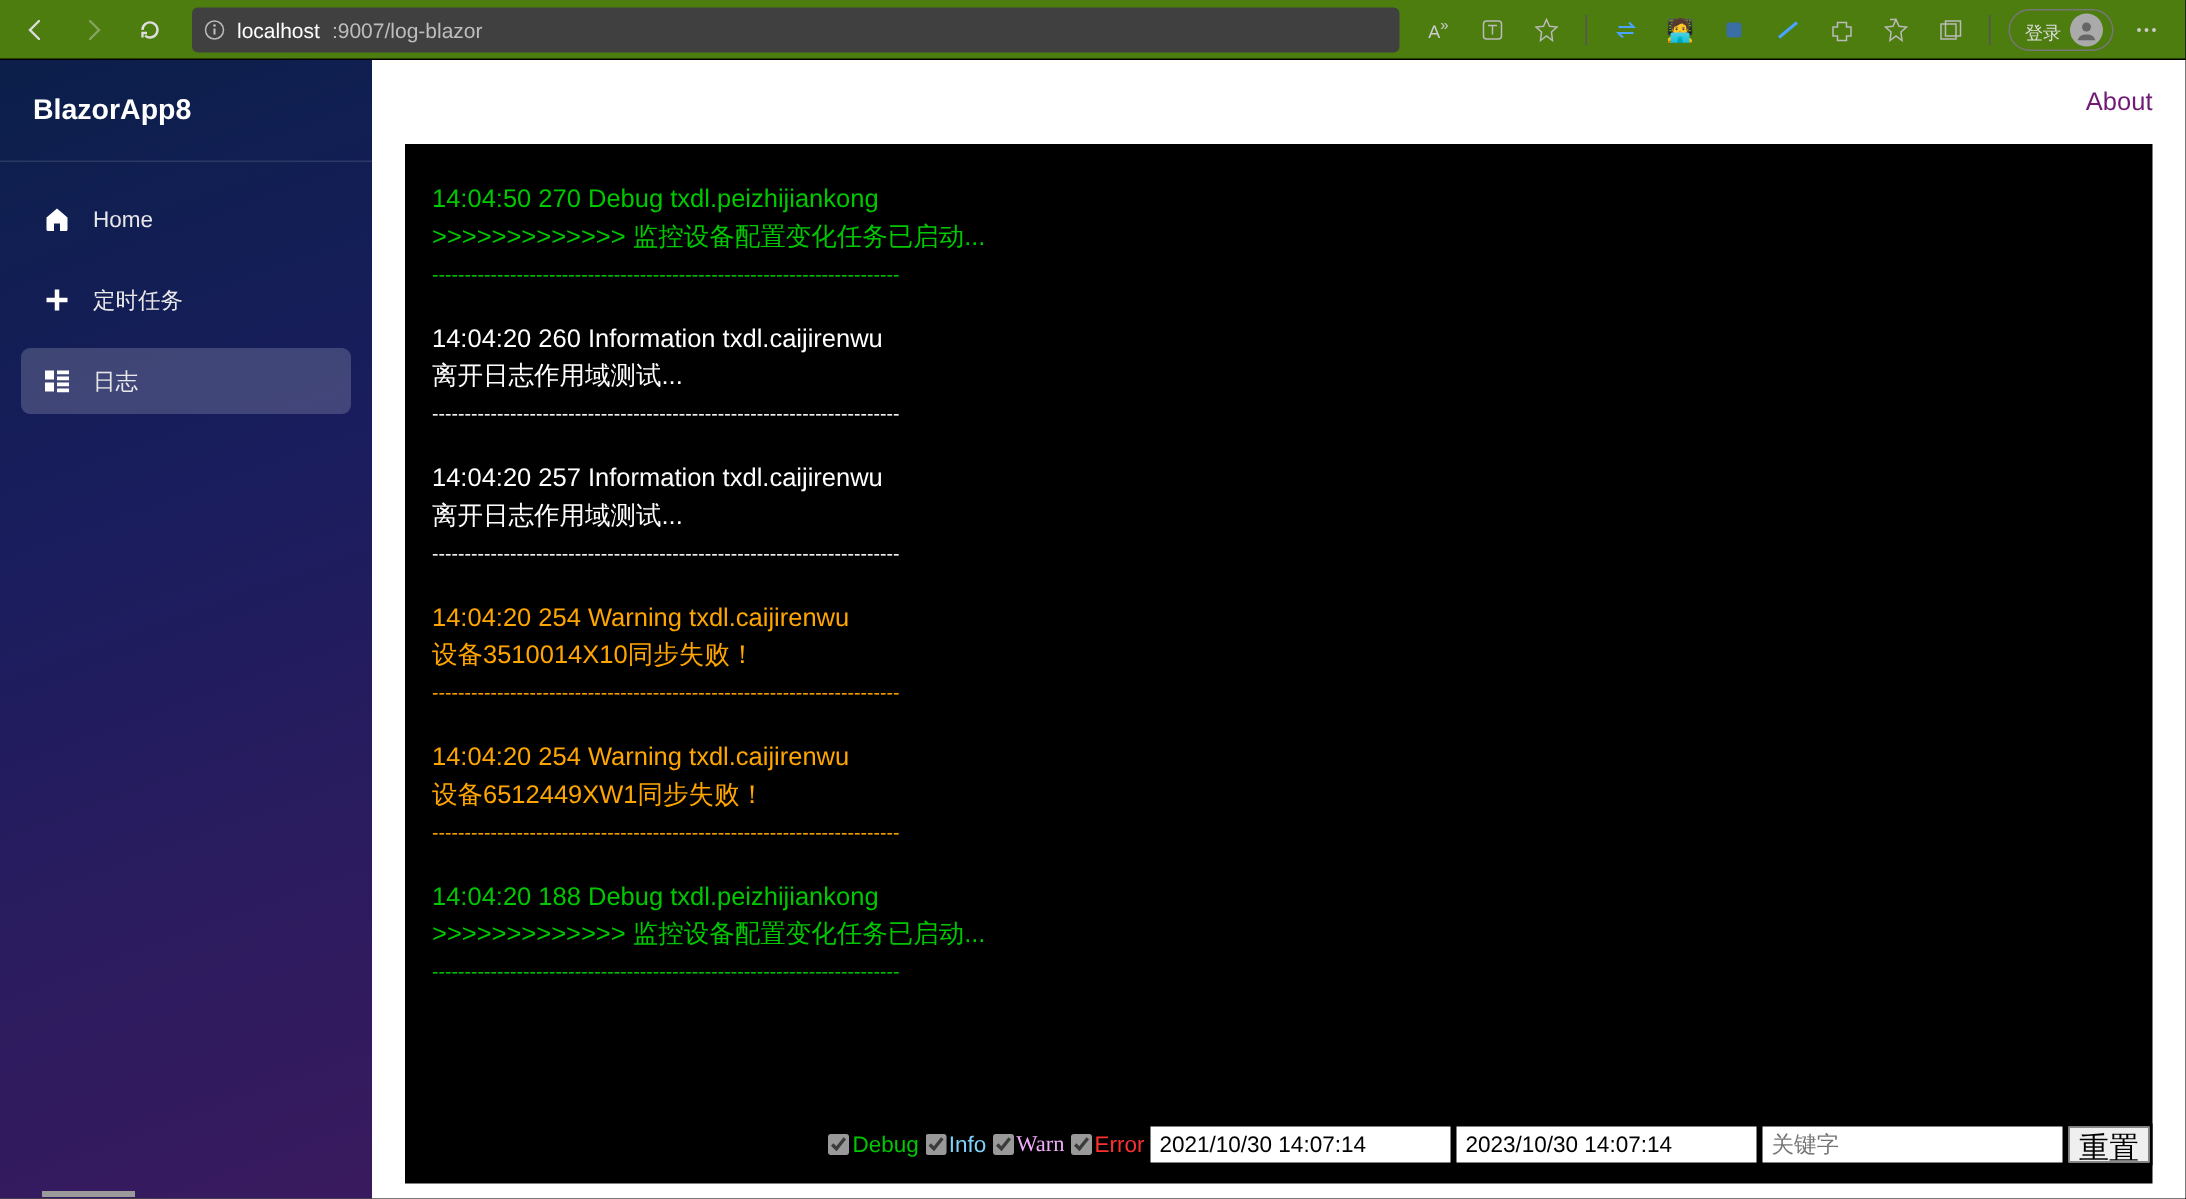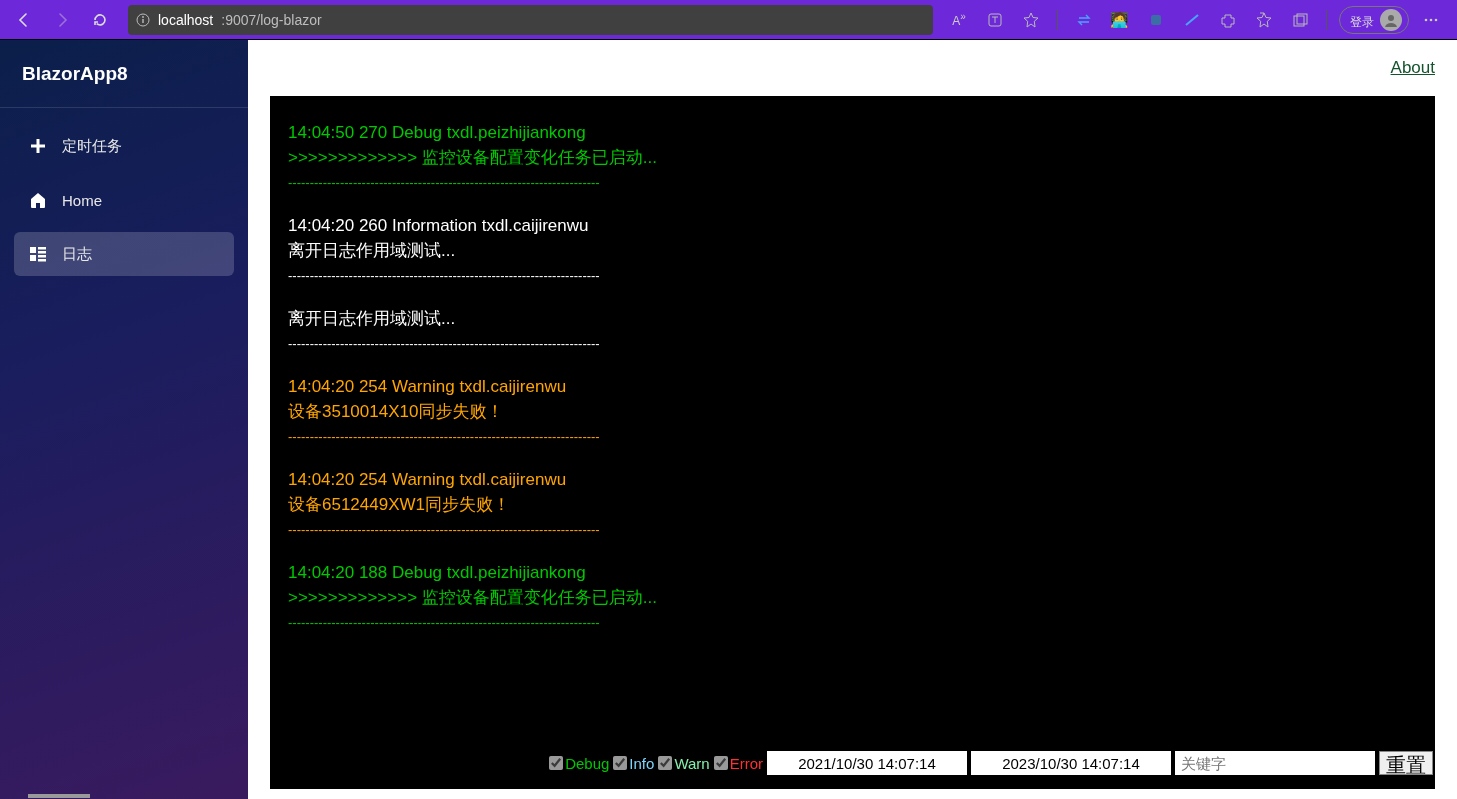--- a/index.html
+++ b/index.html
@@ -8,21 +8,21 @@
     background: #1e1e1e;
     width: 1457px;
     height: 799px;
     overflow: hidden;
     position: relative;
   }
 
   
   .browser-bar {
     height: 40px;
-    background: #6d28d9;
+    background: #4d7c0f;
     display: flex;
     align-items: center;
     padding: 0 8px;
     gap: 6px;
     color: #d0d0d0;
     border-bottom: 1px solid #000;
     position: relative;
   }
   .nav-btn {
     width: 32px; height: 32px;
@@ -87,21 +87,21 @@
   .nav-icon { width:20px; height:20px; display:flex; align-items:center; justify-content:center;}
 
   .content {
     flex:1; display:flex; flex-direction:column;
     background:#fff;
   }
   .topbar {
     height:56px; display:flex; align-items:center; justify-content:flex-end;
     padding:0 22px;
   }
-  .topbar a { color:#14532d; text-decoration:underline; font-size:17px; cursor:pointer;}
+  .topbar a { color:#701a75; font-size:17px; cursor:pointer;}
 
   .log-frame {
     margin: 0 22px;
     background:#000;
     height: calc(100% - 56px - 10px);
     position:relative;
     display:flex; flex-direction:column;
   }
   .log-scroll {
     flex:1; overflow-y:auto; padding: 12px 0 0 18px;
@@ -127,27 +127,27 @@
     height:28px;
     background:#000;
     display:flex; align-items:center; justify-content:flex-end;
     padding:0 2px;
     gap:4px;
     font-size:15px;
   }
   .chk-group { display:flex; align-items:center; gap:4px; color:#fff;}
   .chk-group label{ display:flex; align-items:center; gap:2px; cursor:pointer;}
   .chk-group input[type=checkbox]{ width:14px; height:14px; accent-color:#999;}
-  .txt-Debug{color:#00c800;} .txt-Info{color:#7dd3fc;} .txt-Warn{color:#86efac;} .txt-Error{color:#ff3030;}
+  .txt-Debug{color:#00c800;} .txt-Info{color:#7dd3fc;} .txt-Warn{color:#f0abfc;font-family:Liberation Serif, serif;} .txt-Error{color:#ff3030;}
   .dt-input, .kw-input {
     height:24px; background:#fff; border:none;
     font-size:15px; padding:0 6px; outline:none;
     font-family: Arial, sans-serif;
   }
-  .dt-input{ width:200px;text-align:center;}
+  .dt-input{ width:200px;}
   .kw-input{ width:200px;}
   .reset-btn {
     height:24px; padding:0 6px; background:#efefef;
     border:1px solid #888; font-size:20px; cursor:pointer;
     font-family: inherit;
   }
 
   
   .page-scrub {
     position:absolute; left:0; bottom:0; width:248px; height:6px;
@@ -260,33 +260,33 @@
   </div>
 </div>
 
 <div class="app">
   <div class="sidebar">
     <div class="brand">BlazorApp8</div>
     <div class="nav-list" id="nav-list">
         <div class="nav-item">
           <span class="nav-icon">
             <svg width="20" height="20" viewBox="0 0 20 20">
+              <path d="M3 9l7-6 7 6v8a1 1 0 0 1-1 1h-4v-5H8v5H4a1 1 0 0 1-1-1z" fill="#fff"></path>
+            </svg>
+          </span>
+          <span>Home</span>
+        </div>
+        <div class="nav-item">
+          <span class="nav-icon">
+            <svg width="20" height="20" viewBox="0 0 20 20">
               <rect x="8.5" y="3" width="3" height="14" fill="#fff"></rect>
               <rect x="3" y="8.5" width="14" height="3" fill="#fff"></rect>
             </svg>
           </span>
           <span>定时任务</span>
-        </div>
-        <div class="nav-item">
-          <span class="nav-icon">
-            <svg width="20" height="20" viewBox="0 0 20 20">
-              <path d="M3 9l7-6 7 6v8a1 1 0 0 1-1 1h-4v-5H8v5H4a1 1 0 0 1-1-1z" fill="#fff"></path>
-            </svg>
-          </span>
-          <span>Home</span>
         </div>
         <div class="nav-item active">
           <span class="nav-icon">
             <svg width="20" height="20" viewBox="0 0 20 20">
               <rect x="2" y="3" width="6" height="6" fill="#fff"></rect>
               <rect x="10" y="3" width="8" height="2.5" fill="#fff"></rect>
               <rect x="10" y="7" width="8" height="2.5" fill="#fff"></rect>
               <rect x="2" y="11" width="6" height="6" fill="#fff"></rect>
               <rect x="10" y="11" width="8" height="2.5" fill="#fff"></rect>
               <rect x="10" y="15" width="8" height="2.5" fill="#fff"></rect>
@@ -299,21 +299,21 @@
 
   <div class="content">
     <div class="topbar">
       <a>About</a>
     </div>
 
     <div class="log-frame">
       <div class="log-scroll" id="log-scroll">
           <div class="entry lvl-Debug"><div>14:04:50 270 Debug txdl.peizhijiankong</div><div>&gt;&gt;&gt;&gt;&gt;&gt;&gt;&gt;&gt;&gt;&gt;&gt;&gt; 监控设备配置变化任务已启动...</div><div class="hr-dash">------------------------------------------------------------------------</div></div>
           <div class="entry lvl-Information"><div>14:04:20 260 Information txdl.caijirenwu</div><div>离开日志作用域测试...</div><div class="hr-dash">------------------------------------------------------------------------</div></div>
-          <div class="entry lvl-Information"><div>离开日志作用域测试...</div><div class="hr-dash">------------------------------------------------------------------------</div></div>
+          <div class="entry lvl-Information"><div>14:04:20 257 Information txdl.caijirenwu</div><div>离开日志作用域测试...</div><div class="hr-dash">------------------------------------------------------------------------</div></div>
           <div class="entry lvl-Warning"><div>14:04:20 254 Warning txdl.caijirenwu</div><div>设备3510014X10同步失败！</div><div class="hr-dash">------------------------------------------------------------------------</div></div>
           <div class="entry lvl-Warning"><div>14:04:20 254 Warning txdl.caijirenwu</div><div>设备6512449XW1同步失败！</div><div class="hr-dash">------------------------------------------------------------------------</div></div>
           <div class="entry lvl-Debug"><div>14:04:20 188 Debug txdl.peizhijiankong</div><div>&gt;&gt;&gt;&gt;&gt;&gt;&gt;&gt;&gt;&gt;&gt;&gt;&gt; 监控设备配置变化任务已启动...</div><div class="hr-dash">------------------------------------------------------------------------</div></div>
         </div>
 
       <div class="filter-bar">
         <div class="chk-group" id="chk-group">
             <label>
               <input type="checkbox" checked="" style="">
               <span class="txt-Debug">Debug</span>

